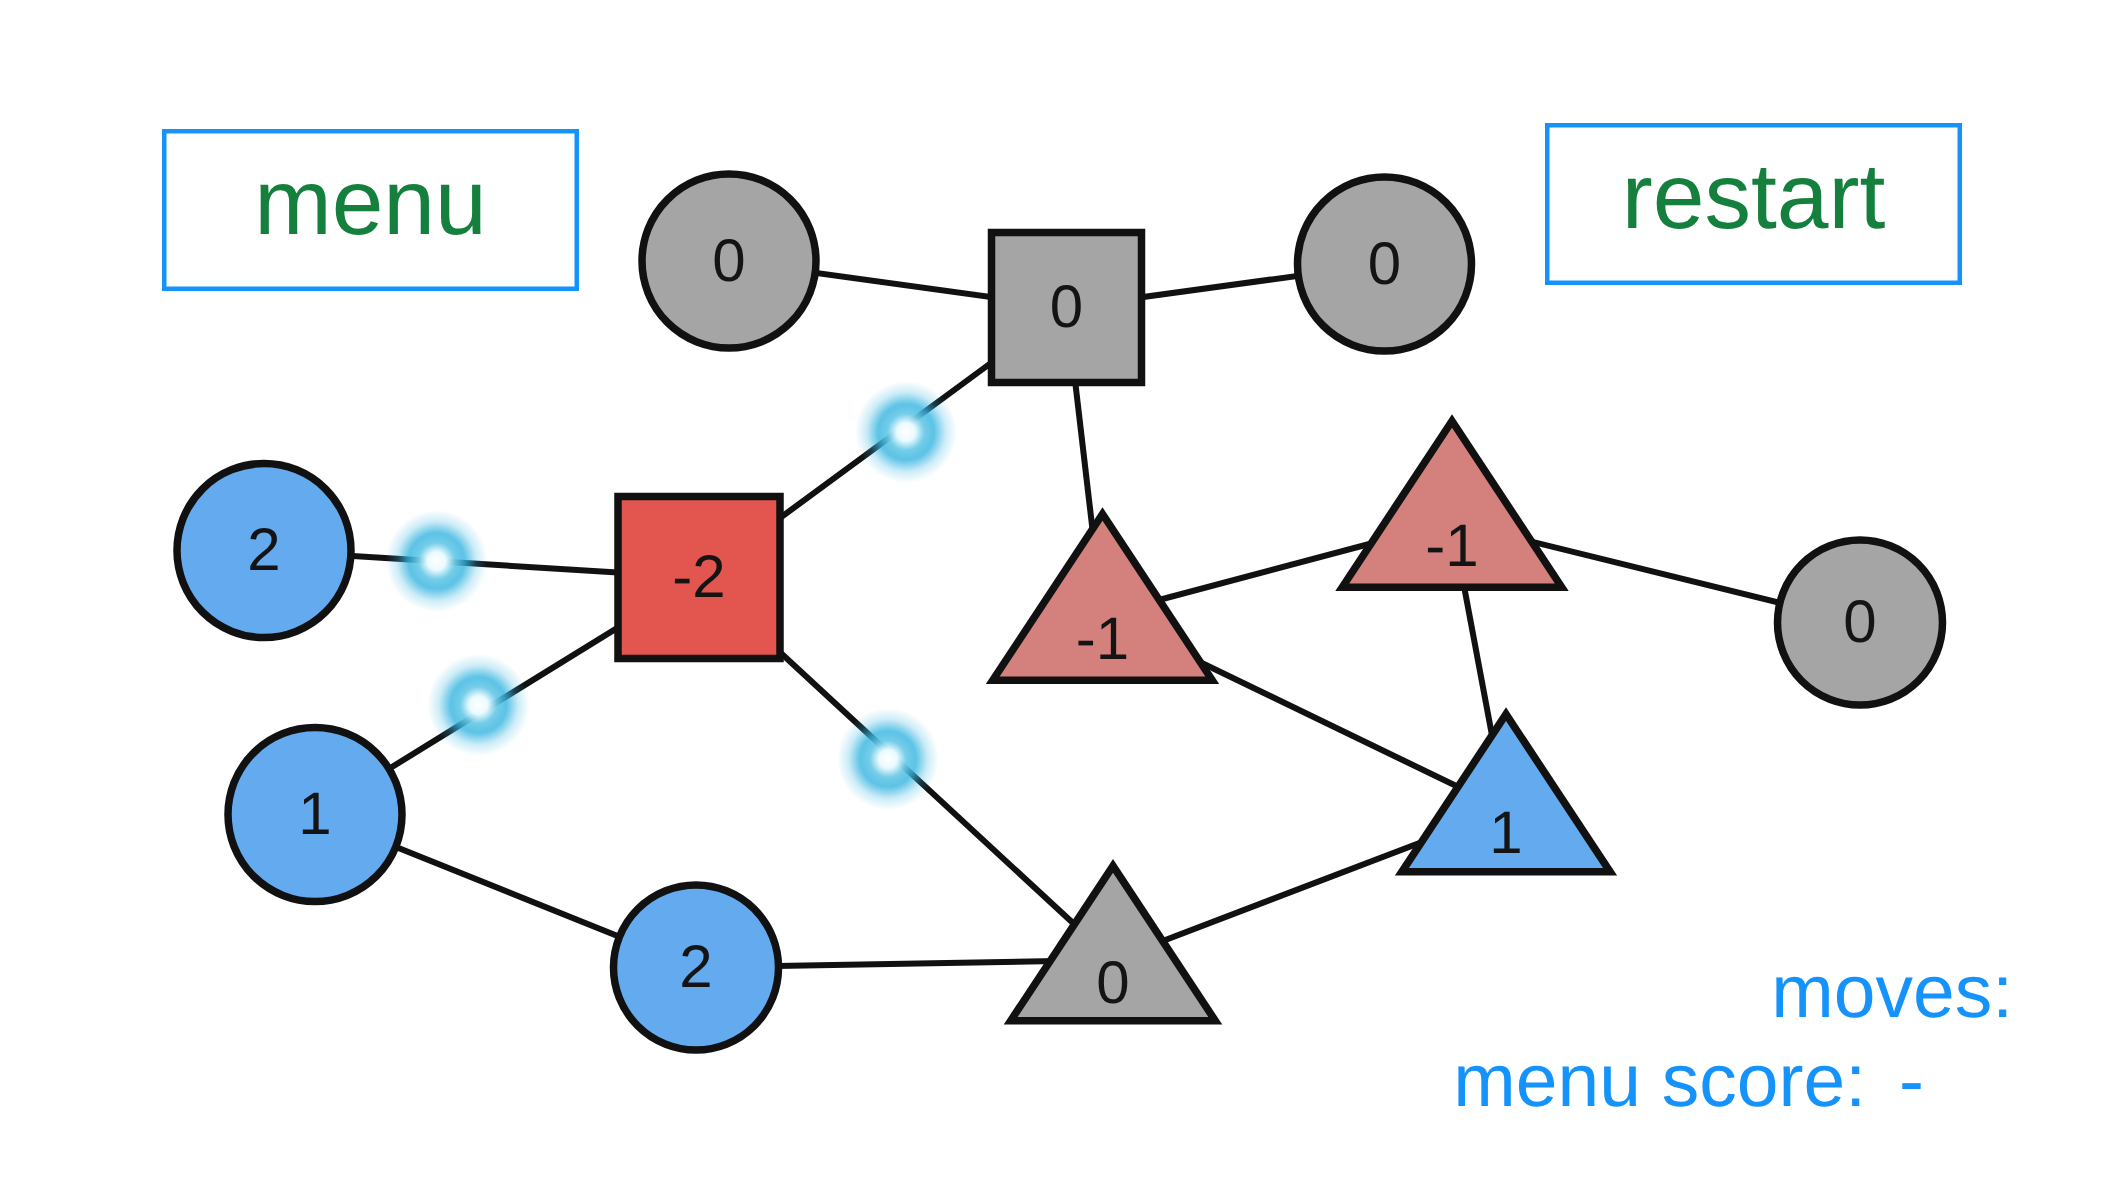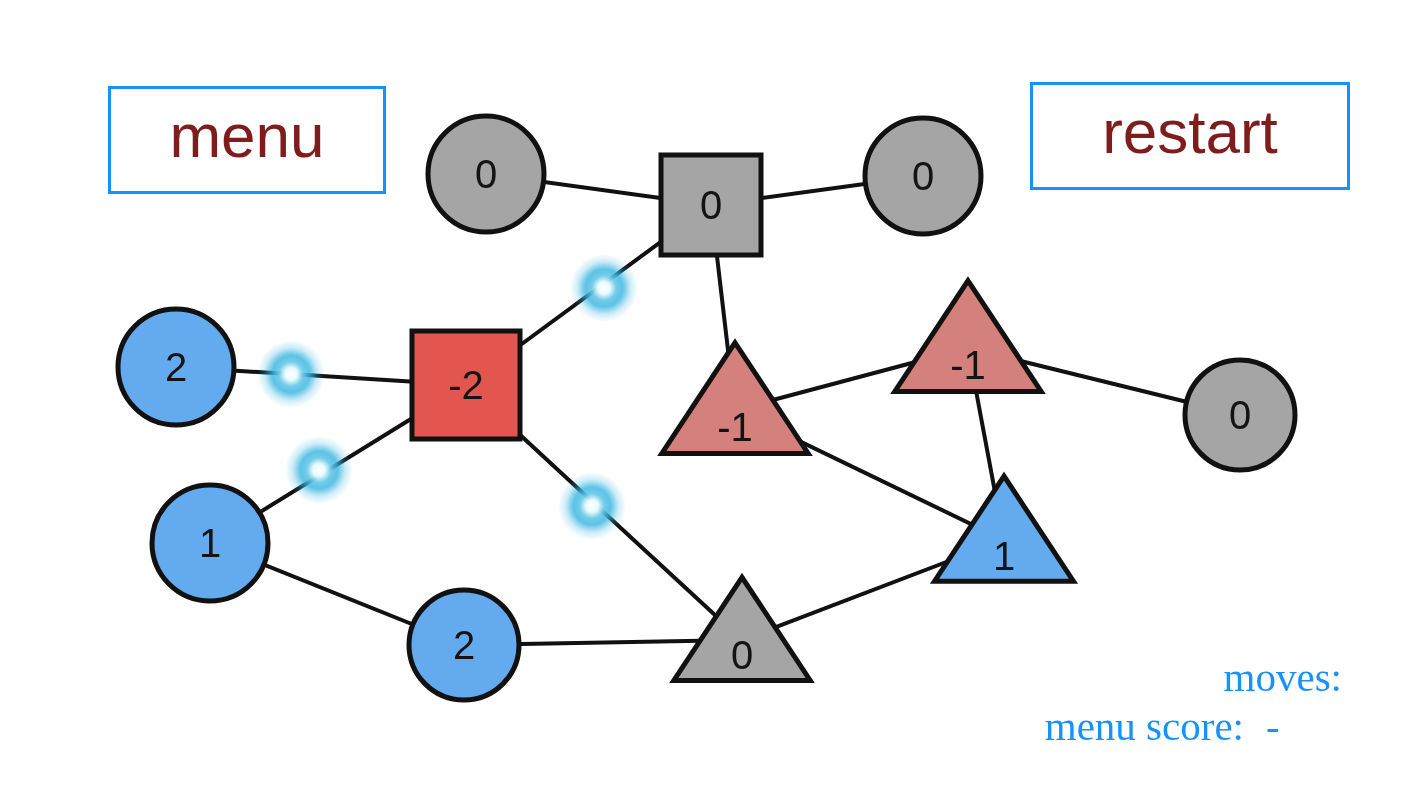--- a/index.html
+++ b/index.html
@@ -25,51 +25,51 @@
     position: absolute;
     left: 0; top: 0;
     width: 1414px;
     height: 800px;
   }
   .btn {
     position: absolute;
     box-sizing: border-box;
     border: 3px solid #1593fb;
     background: transparent;
-    color: #7f1d1d;
+    color: #15803d;
     font-family: "Liberation Sans", sans-serif;
     font-size: 62px;
     line-height: 1;
     letter-spacing: 0px;
     display: flex;
     align-items: center;
     justify-content: center;
     padding: 0 14px 8px 14px;
     cursor: pointer;
     user-select: none;
   }
   #menu-button {
     left: 108px;
     top: 86px;
     width: 278px;
     height: 108px;
   }
   #restart-button {
     left: 1030px;
     top: 82px;
-    width: 320px;
+    width: 278px;
     height: 108px;
   }
   #scorebox {
     position: absolute;
     right: 72px;
     bottom: 50px;
     color: #1593fb;
-    font-family: Liberation Serif, serif;
-    font-size: 41px;
+    font-family: Liberation Sans, sans-serif;
+    font-size: 50px;
     line-height: 1.18;
     text-align: right;
     user-select: none;
     margin-left: 44px;
   }
   .score-row {
     display: flex;
     justify-content: flex-end;
     align-items: baseline;
     white-space: pre;

